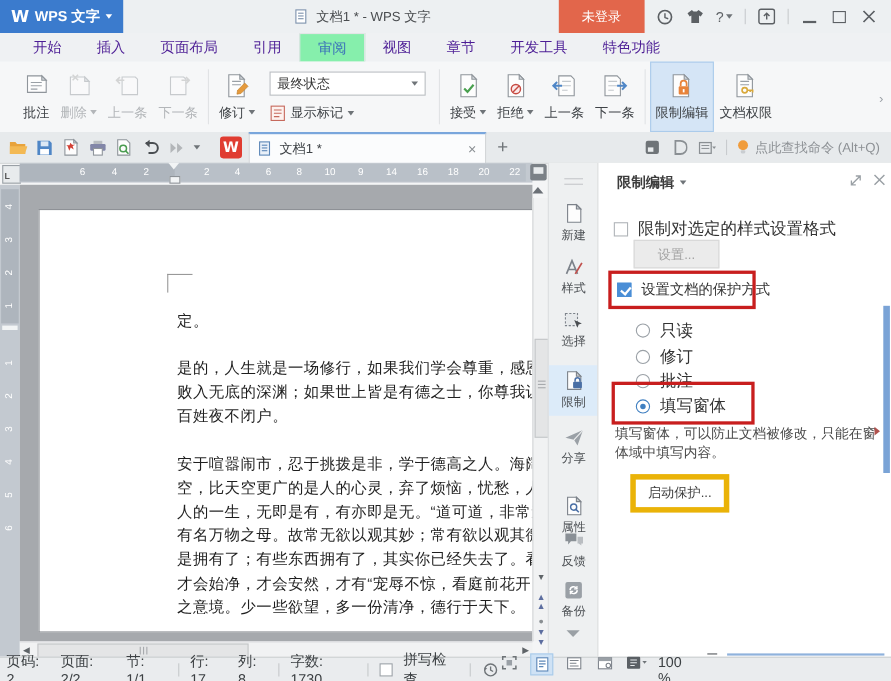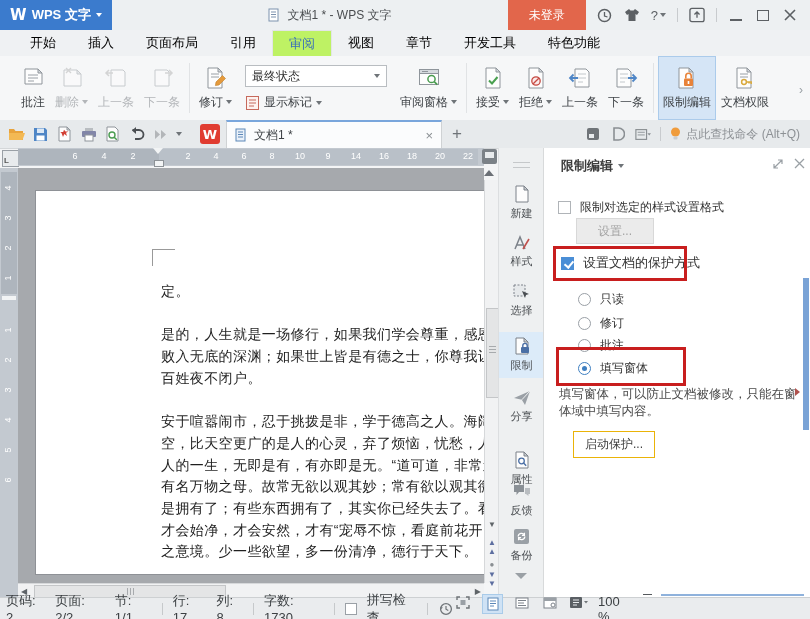--- a/index.html
+++ b/index.html
@@ -17,22 +17,22 @@
   .title-right{position:absolute;right:0;top:0;height:30px;display:flex;align-items:center;gap:11px;padding-right:12px;}
   .login-btn{width:78px;height:30px;background:#e2664b;color:#fff;display:flex;align-items:center;justify-content:center;font-size:12px;}
   .ticon{width:16px;height:16px;display:flex;align-items:center;justify-content:center;color:#5c6064;}
   .vdiv{width:1px;height:14px;background:#c8cbce;}
   .win-min{width:12px;height:9px;border-bottom:2px solid #5c6064;}
   .win-max{width:10px;height:9px;border:1.5px solid #5c6064;}
   .help-glyph{font-size:13px;color:#5c6064;display:flex;align-items:center;gap:2px;}
 
   
   .menubar{left:0;top:30px;width:810px;height:26px;background:#eff1f3;display:flex;align-items:stretch;padding-left:14px;font-size:13px;}
-  .menu-tab{padding:0 16px;display:flex;align-items:center;color:#000000;}
-  .menu-tab.active{background:#bef264;color:#3a70b9;border:1px solid #e3e5e7;border-bottom:none;}
+  .menu-tab{padding:0 16px;display:flex;align-items:center;color:#4c1d95;}
+  .menu-tab.active{background:#86efac;color:#3a70b9;border:1px solid #e3e5e7;border-bottom:none;}
 
   
   .ribbon{left:0;top:56px;width:810px;height:64px;background:#f6f7f8;border-bottom:1px solid #d9dbdd;
           display:flex;align-items:stretch;padding-left:16px;}
   .rb-collapse{position:absolute;left:0;top:56px;width:14px;height:64px;display:flex;align-items:center;justify-content:center;color:#9aa0a5;font-size:11px;}
   .rb-expand{position:absolute;left:799px;top:82px;width:11px;height:16px;color:#9aa0a5;font-size:12px;display:flex;align-items:center;}
   .rb-btn{display:flex;flex-direction:column;align-items:center;justify-content:center;gap:4px;padding:3px 5px;color:#3f4347;font-size:12px;white-space:nowrap;}
   .rb-btn .row{display:flex;align-items:center;gap:3px;}
   .rb-btn.disabled{color:#b3b6b9;}
   .rb-btn.disabled svg{opacity:.45;}
@@ -98,33 +98,33 @@
   .sb-handle{position:absolute;left:14px;top:14px;width:17px;height:4px;border-top:1px solid #c5c8ca;border-bottom:1px solid #c5c8ca;}
   .sb-item{position:absolute;left:0;width:45px;height:46px;display:flex;flex-direction:column;align-items:center;justify-content:center;gap:3px;
            font-size:11px;color:#4a4e52;}
   .sb-item.active{background:#dcebf9;}
   .sb-chevron{position:absolute;left:16px;top:425px;width:0;height:0;border-left:6px solid transparent;border-right:6px solid transparent;border-top:6px solid #9aa0a5;}
 
   
   .panel{left:543px;top:148px;width:267px;height:449px;background:#ffffff;border-left:1px solid #d8dadb;}
   .panel-title{position:absolute;left:17px;top:9px;font-size:13px;font-weight:bold;color:#3c3c3c;display:flex;align-items:center;gap:5px;}
   .panel-ico{position:absolute;top:10px;color:#9aa0a5;font-size:12px;}
-  .p-label{font-size:12px;color:#333;}
+  .p-label{font-size:15px;color:#333;}
   .cb{width:13px;height:13px;border:1px solid #b0b4b8;background:#fff;box-sizing:border-box;}
   .cb.checked{background:#4a8ed6;border-color:#4a8ed6;position:relative;}
   .cb.checked::after{content:"";position:absolute;left:3.5px;top:1px;width:4px;height:7px;border:solid #fff;border-width:0 2px 2px 0;transform:rotate(40deg);}
   .btn-gray{position:absolute;left:32px;top:70px;width:76px;height:24px;background:#ebebeb;border:1px solid #d8d8d8;color:#a3a3a3;
             display:flex;align-items:center;justify-content:center;font-size:12px;}
   .radio{width:13px;height:13px;border:1px solid #9aa0a6;border-radius:50%;background:#fff;box-sizing:border-box;position:relative;}
   .radio.selected{border-color:#3f7fc1;}
   .radio.selected::after{content:"";position:absolute;left:3px;top:3px;width:5px;height:5px;border-radius:50%;background:#3f7fc1;}
   .p-row{position:absolute;display:flex;align-items:center;gap:9px;}
   .red-box{position:absolute;border:3px solid #c81e1e;pointer-events:none;}
   .p-desc{position:absolute;left:15px;top:238px;width:238px;font-size:12.5px;color:#4a4a4a;line-height:17px;}
-  .btn-protect{position:absolute;left:29px;top:283px;width:80px;height:25px;background:#fff;border:1px solid #eab308;color:#3c3c3c;
+  .btn-protect{position:absolute;left:29px;top:283px;width:80px;height:25px;background:#fff;border:5px solid #eab308;color:#3c3c3c;
             display:flex;align-items:center;justify-content:center;font-size:12px;}
   .p-scroll{position:absolute;left:259px;top:130px;width:6px;height:152px;background:#7aa3d6;}
   .p-flag{position:absolute;left:251px;top:240px;width:0;height:0;border-top:4px solid transparent;border-bottom:4px solid transparent;border-left:5px solid #b0524e;}
 
   
   .statusbar{left:0;top:597px;width:810px;height:22px;background:#eaecee;border-top:1px solid #cdd0d2;
              display:flex;align-items:center;font-size:13px;color:#3c4043;padding:0 6px;box-sizing:border-box;}
   .st-left{display:flex;align-items:center;gap:10px;}
   .st-sep{width:1px;height:12px;background:#c6c9cb;}
   .st-cb{width:10px;height:10px;border:1px solid #9aa0a6;background:#fff;}
@@ -275,33 +275,20 @@
       <div class="mk-row">
         <svg width="15" height="16" viewBox="0 0 15 16">
           <rect x="1.5" y="1.5" width="12" height="13" fill="#fdf2ef" stroke="#c6695c"></rect>
           <path d="M4 5h7M4 8h7M4 11h5" stroke="#c6695c"></path>
         </svg>
         <span>显示标记</span>
         <span class="caret"></span>
       </div>
     </div>
 
-    <div class="rb-btn">
-      <svg width="24" height="24" viewBox="0 0 24 24">
-        <rect x="2.5" y="3.5" width="19" height="15" fill="#fdfdfd" stroke="#8f959b"></rect>
-        <rect x="2.5" y="3.5" width="19" height="4" fill="#d6dade" stroke="#8f959b"></rect>
-        <path d="M5 5.5h6" stroke="#8f959b"></path>
-        <circle cx="14.5" cy="13" r="3.6" fill="none" stroke="#4a9c50" stroke-width="1.5"></circle>
-        <path d="M17.2 15.7l3 3" stroke="#4a9c50" stroke-width="1.7"></path>
-      </svg>
-      <span class="row">
-          <span>审阅窗格</span>
-          <span class="caret"></span>
-        </span>
-    </div>
 
     <div class="rb-sep"></div>
 
     <div class="rb-btn">
       <svg width="24" height="24" viewBox="0 0 24 24">
         <path d="M5 2h10l4 4v16H5z" fill="#fdfdfd" stroke="#8f959b"></path>
           <path d="M15 2l4 4h-4z" fill="#d6dade" stroke="#8f959b"></path>
         <path d="M8 14.5l3 3 5.5-6.5" fill="none" stroke="#49a04f" stroke-width="2"></path>
       </svg>
       <span class="row">

